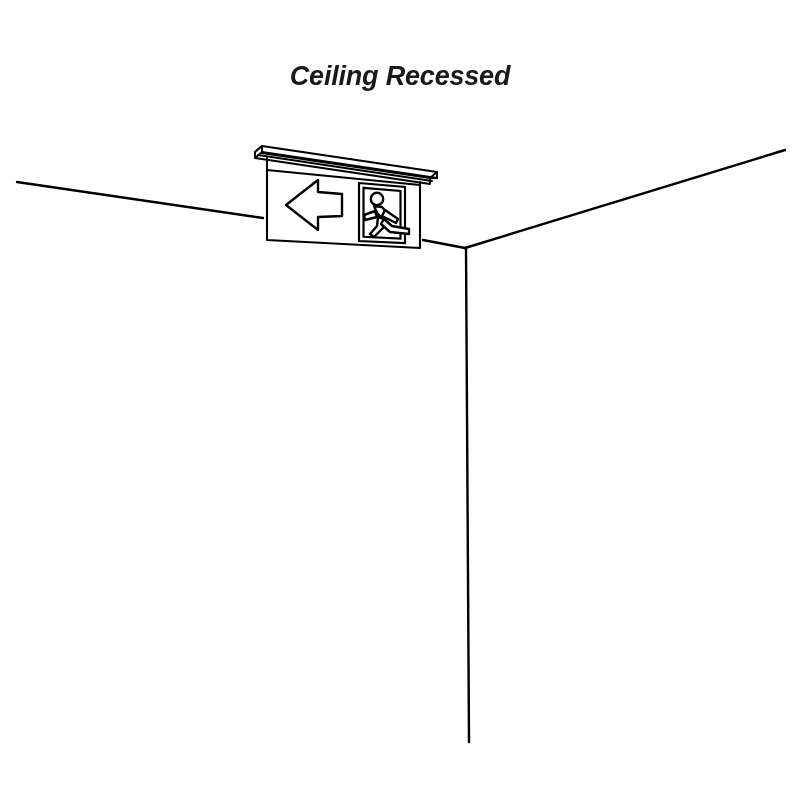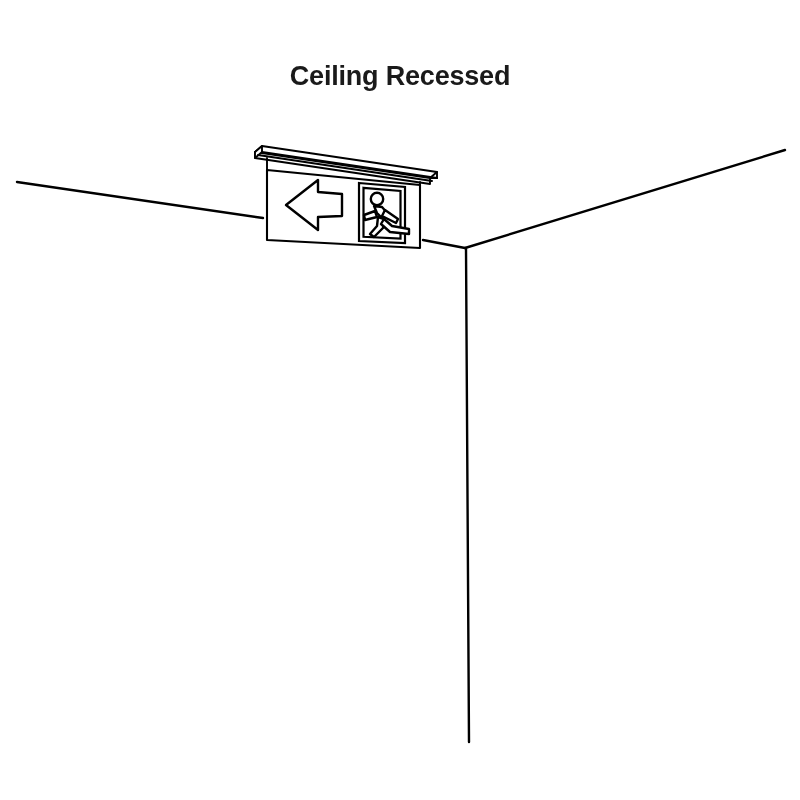--- a/index.html
+++ b/index.html
@@ -13,20 +13,21 @@
     height: 800px;
     font-family: "Liberation Sans", sans-serif;
     overflow: hidden;
     position: relative;
   }
   #illustration-root {
     position: relative;
     width: 800px;
     height: 800px;
     background: #ffffff;
+    font-style: italic;
   }
   #diagram-svg {
     position: absolute;
     top: 0;
     left: 0;
     width: 800px;
     height: 800px;
     display: block;
   }
   .figure-title {

